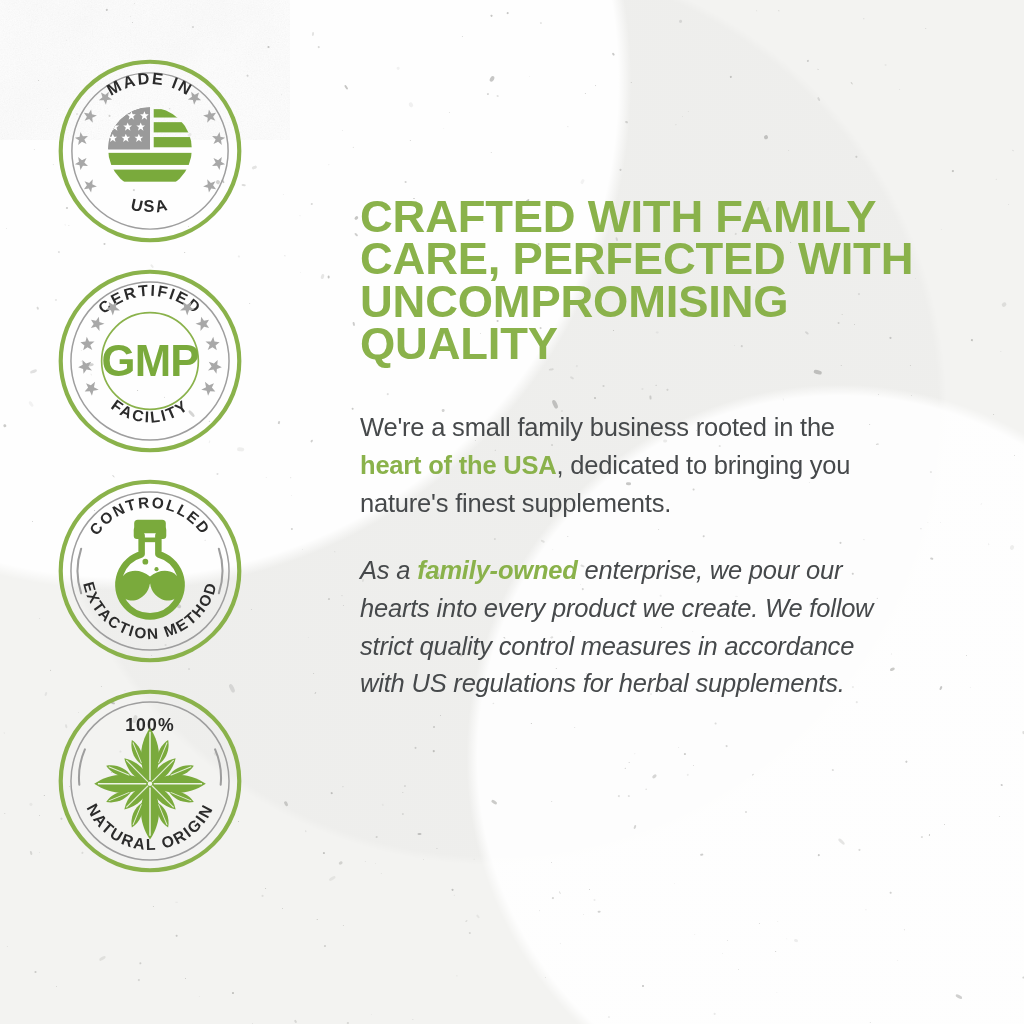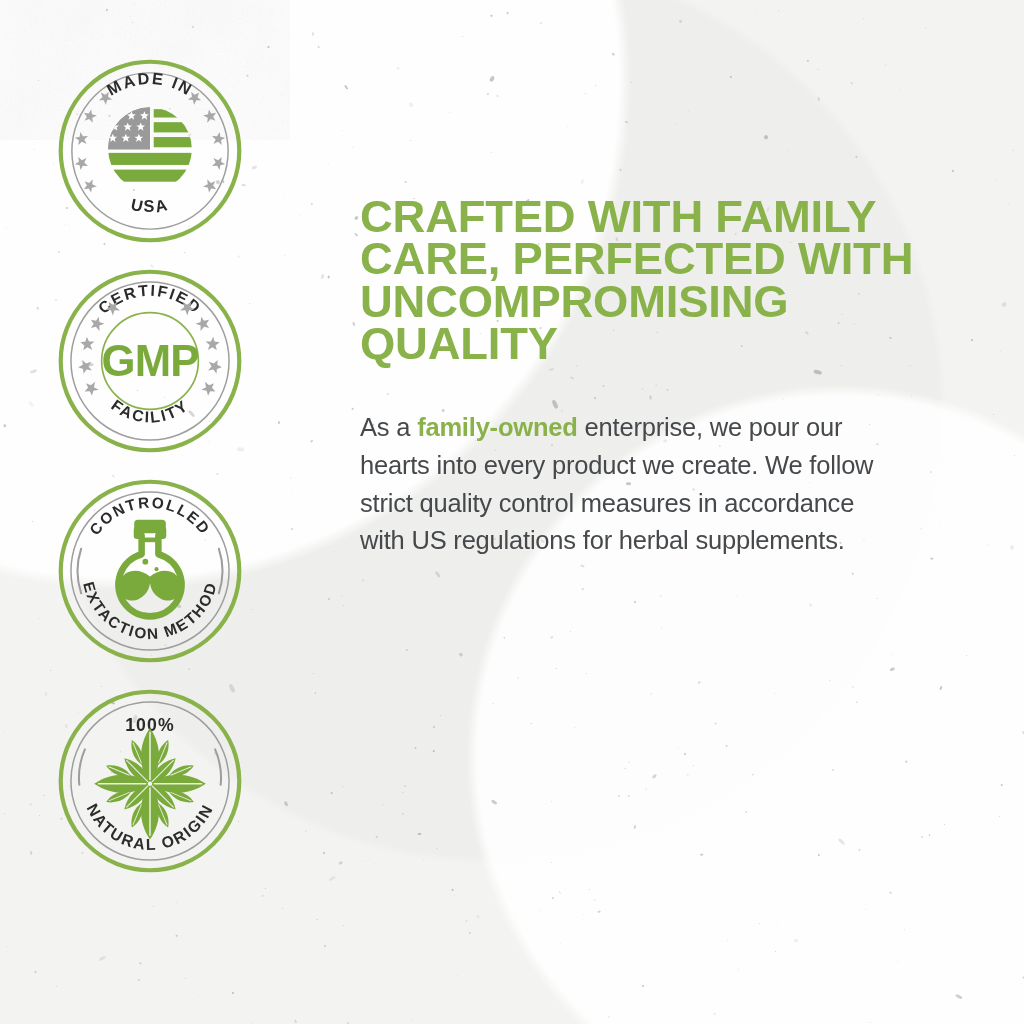--- a/index.html
+++ b/index.html
@@ -67,21 +67,21 @@
   
   .para{
     font-family:"Liberation Sans",sans-serif;
     font-size:25.5px;
     line-height:1.48;
     color:#46494b;
     margin:0 0 30px 0;
     letter-spacing:-0.2px;
     max-width:520px;
   }
-  .para:last-child{margin-bottom:0;}
+  .para:last-child{margin-bottom:0;font-style:italic;}
   .hl{color:#8ab24b;font-weight:700;}
 </style>
 </head>
 <body>
 
 <div id="page">
   <svg id="grain" xmlns="http://www.w3.org/2000/svg">
     <defs>
       <filter id="fgrain">
         <feTurbulence type="fractalNoise" baseFrequency="0.82" numOctaves="4" seed="7" stitchTiles="stitch"></feTurbulence>
@@ -810,17 +810,18 @@
     </svg>
 
   </div>
 
   <div id="content">
     <h1 id="heading">CRAFTED WITH FAMILY
 CARE, PERFECTED WITH
 UNCOMPROMISING
 QUALITY</h1>
     <div id="paras">
+        <p class="para"><span>We're a small family business rooted in the </span><span class="hl">heart of the USA</span><span>, dedicated to bringing you nature's finest supplements.</span></p>
         <p class="para"><span>As a </span><span class="hl">family-owned</span><span> enterprise, we pour our hearts into every product we create. We follow strict quality control measures in accordance with US regulations for herbal supplements.</span></p>
       </div>
   </div>
 
 </div>
 
 </body></html>

